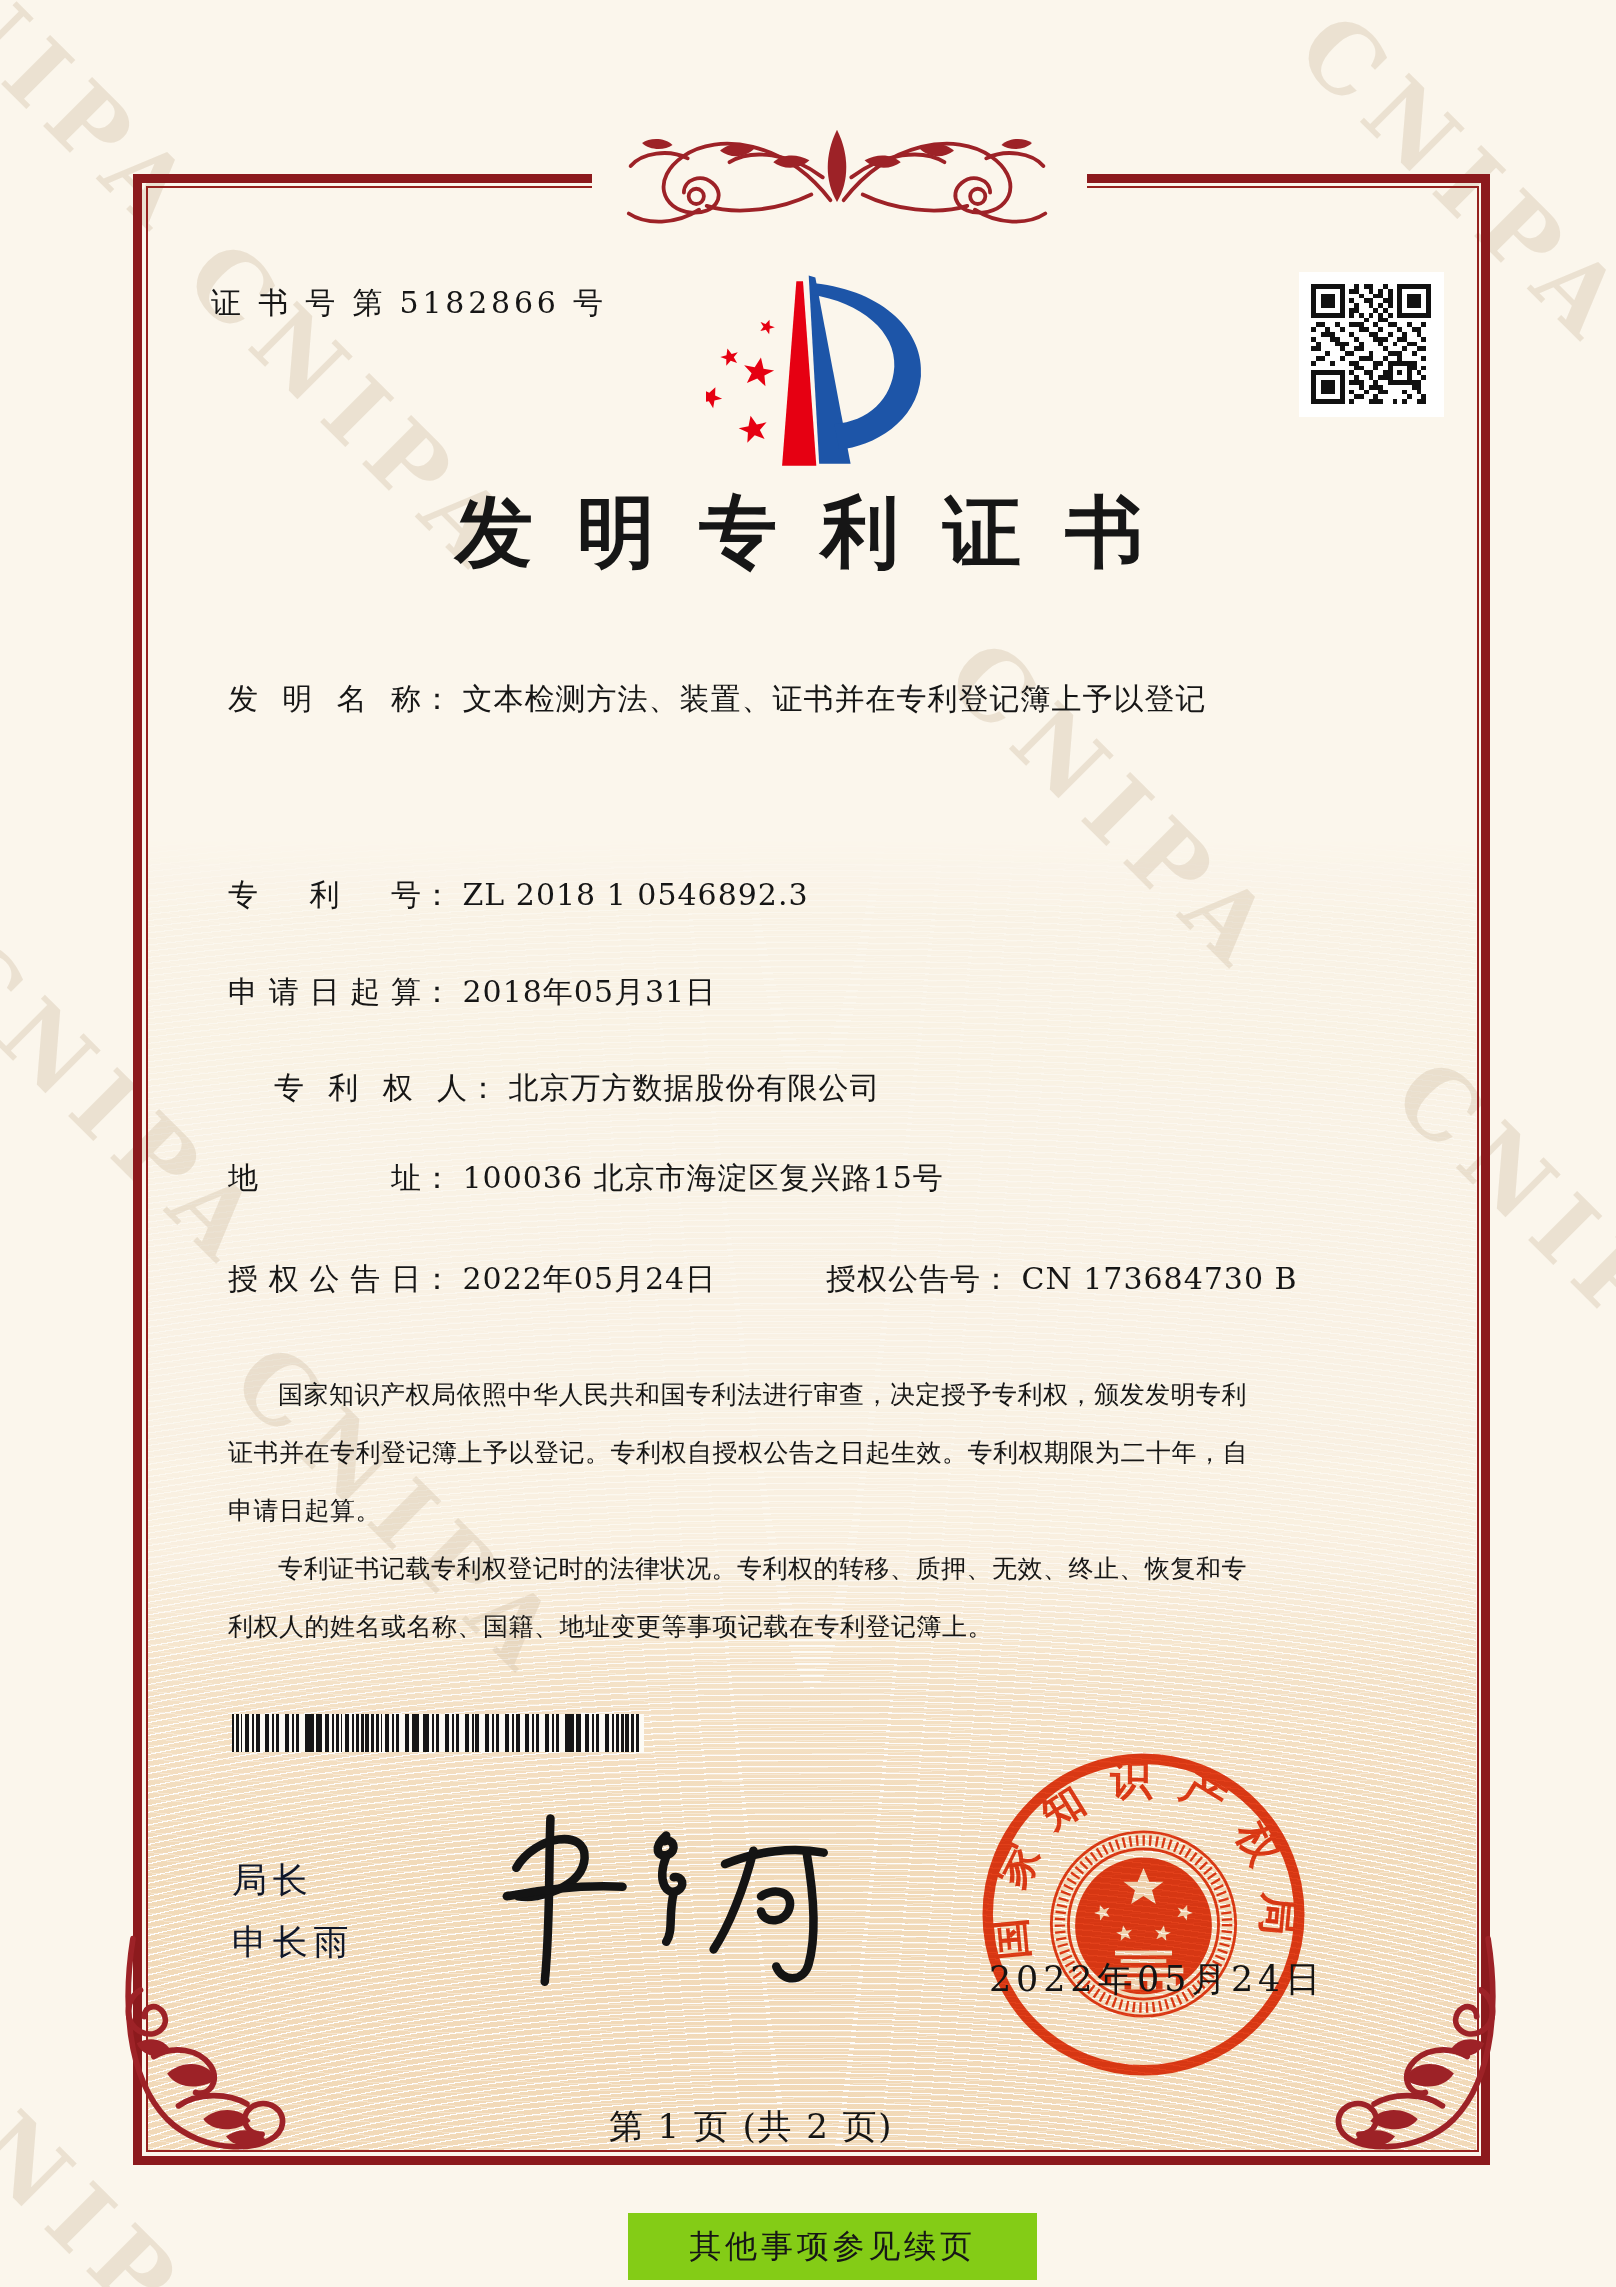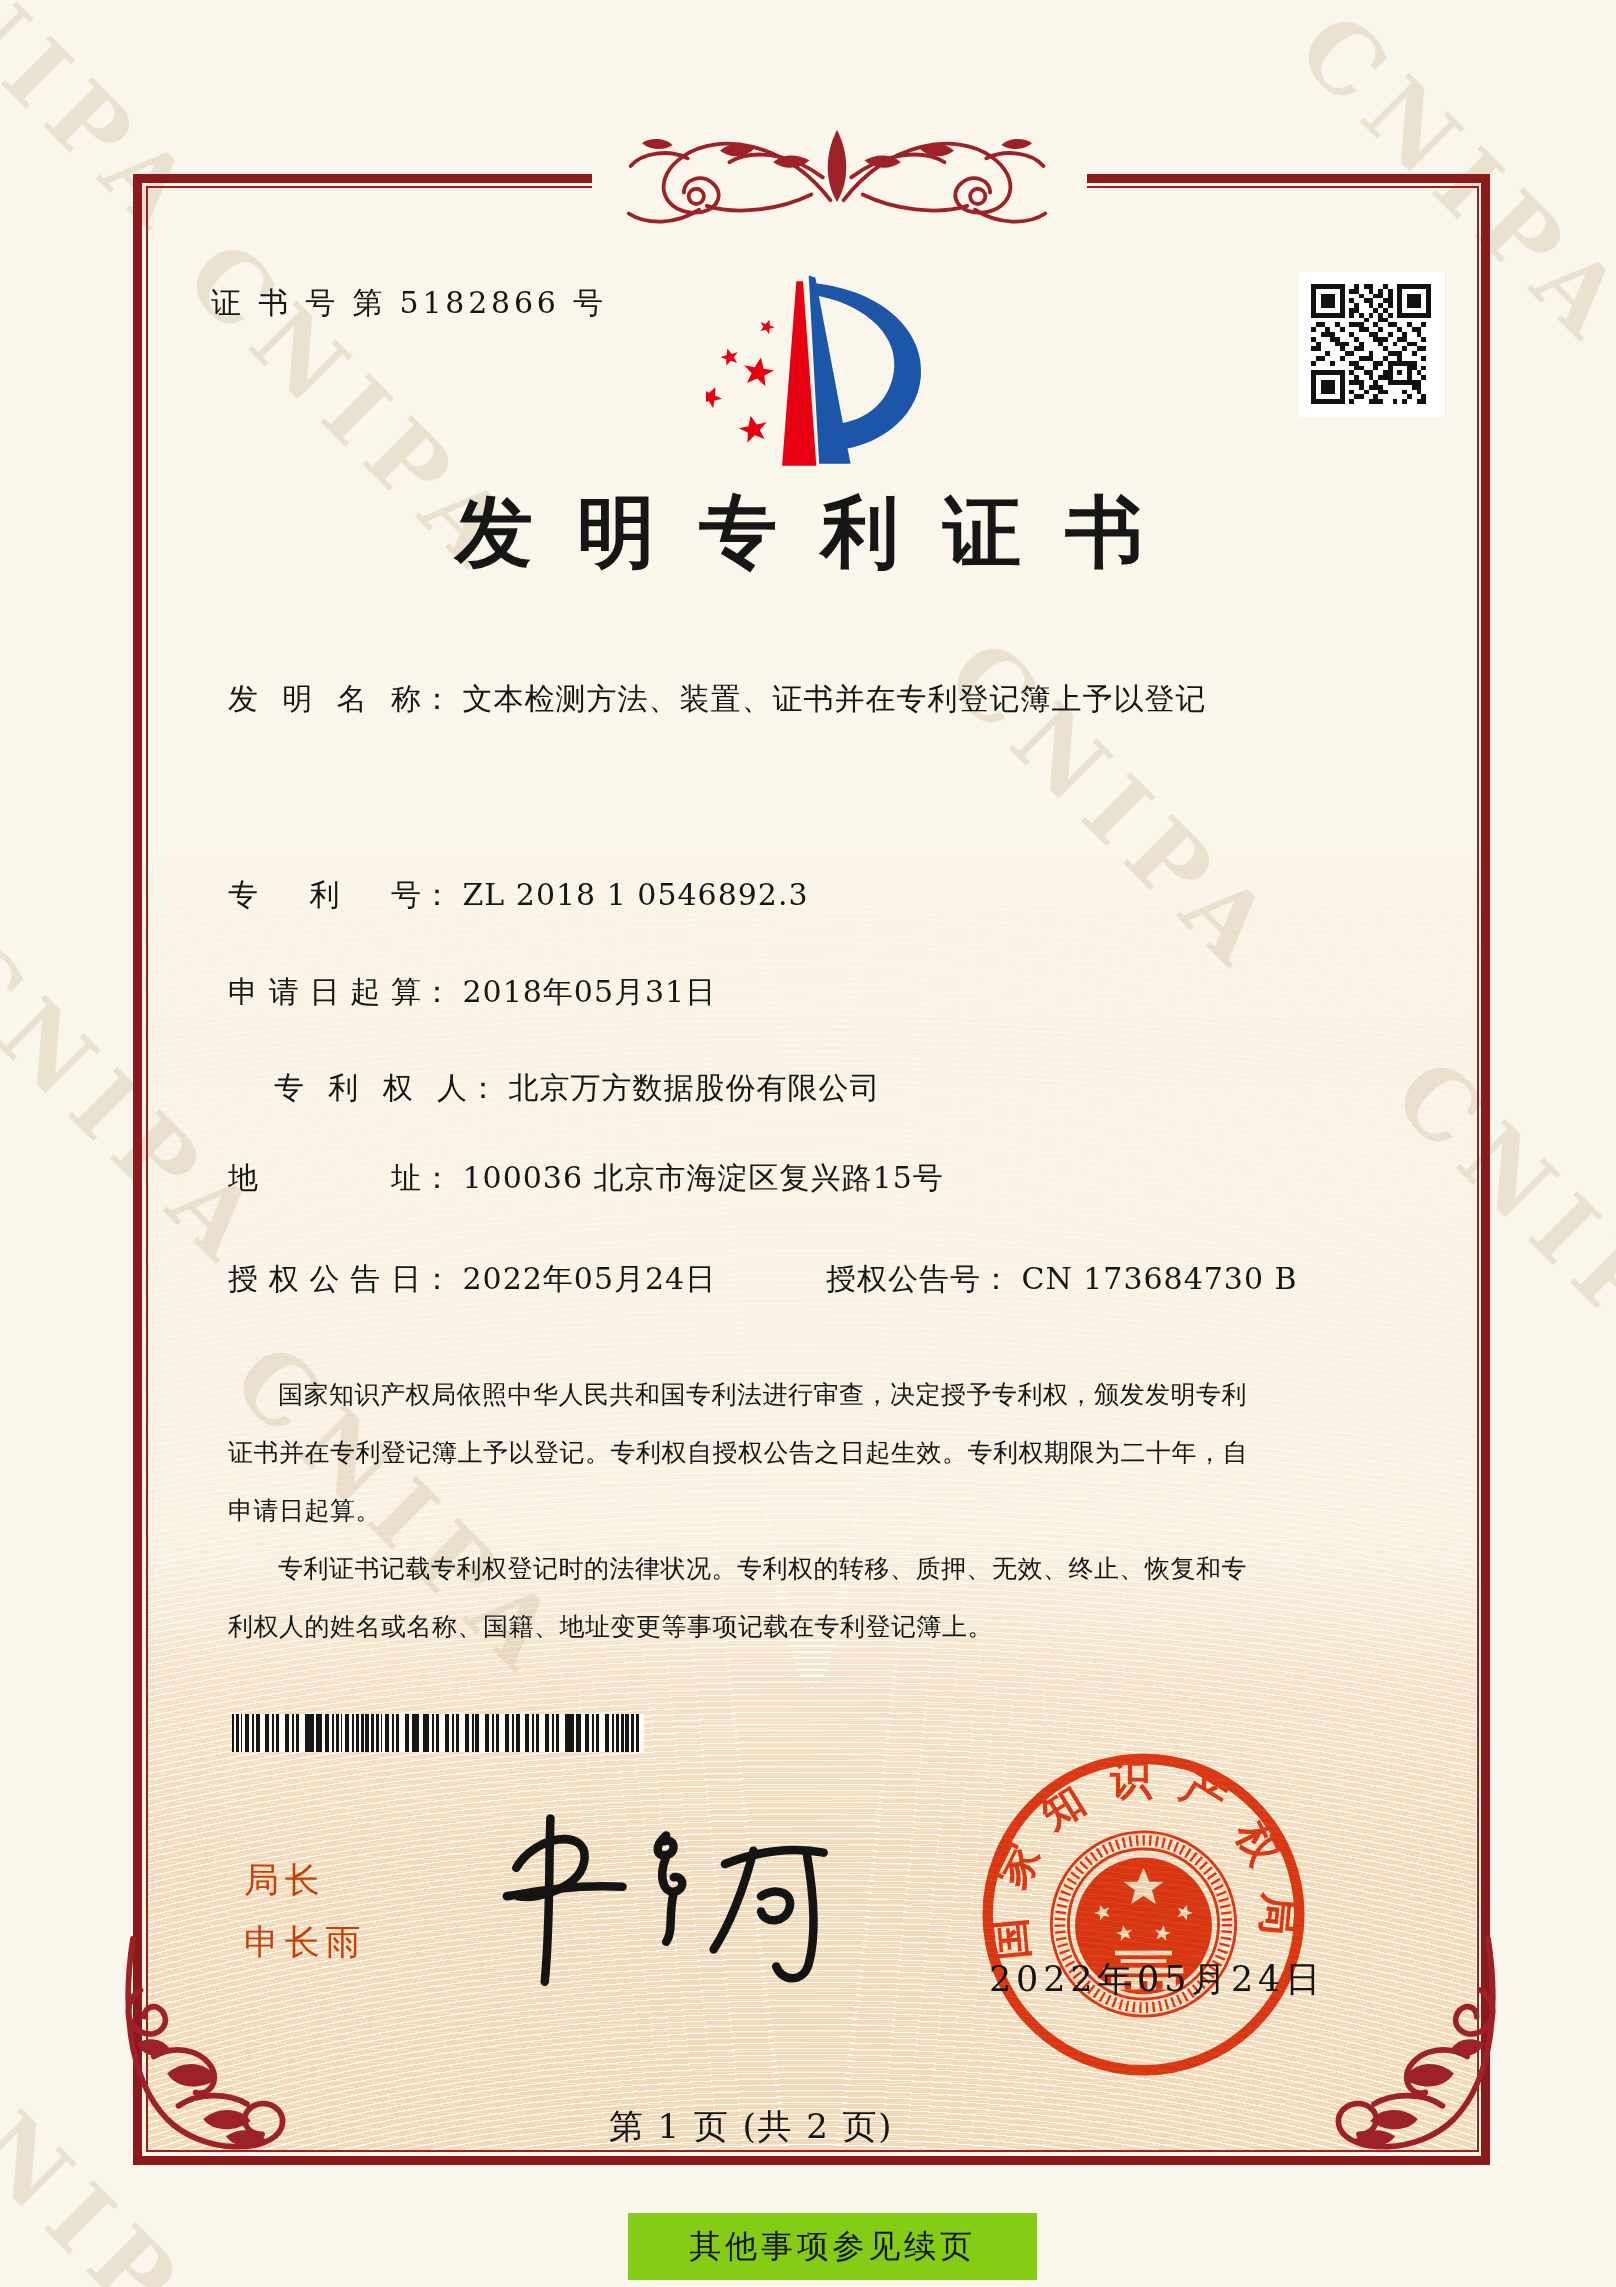--- a/index.html
+++ b/index.html
@@ -60,22 +60,22 @@
          line-height:58px;letter-spacing:0.5px;}
   .legal p{margin:0;text-indent:2em;white-space:pre;}
 
   
   .barcode{position:absolute;z-index:3;left:232px;top:1714px;width:412px;height:38px;background-color:#fdfbf5;
     background-image:
       repeating-linear-gradient(90deg,#161616 0 1.9px,rgba(0,0,0,0) 1.9px 3.8px,#161616 3.8px 6.7px,rgba(0,0,0,0) 6.7px 8.6px,#161616 8.6px 9.5px,rgba(0,0,0,0) 9.5px 13.3px,#161616 13.3px 17px,rgba(0,0,0,0) 17px 20px),
       repeating-linear-gradient(90deg,rgba(0,0,0,0) 0 25px,#161616 25px 27.6px,rgba(0,0,0,0) 27.6px 35px,#161616 35px 37px,rgba(0,0,0,0) 37px 52px);}
 
   
-  .officer{position:absolute;z-index:5;left:244px;font-size:35px;letter-spacing:5.7px;
-           font-family:Liberation Sans, sans-serif;color:#c2410c;}
+  .officer{position:absolute;z-index:5;left:232px;font-size:35px;letter-spacing:5.7px;
+           font-family:Liberation Sans, sans-serif;color:#0f172a;}
   .officer-title{top:1857px;} .officer-name{top:1919px;}
   .signature{position:absolute;z-index:5;left:480px;top:1809px;}
   .seal{position:absolute;z-index:5;left:982px;top:1753px;opacity:.97;mix-blend-mode:multiply;}
   .seal-date{position:absolute;z-index:7;left:989px;top:1956px;width:314px;text-align:center;
              font-size:35px;letter-spacing:4.8px;color:#141414;white-space:nowrap;}
 
   
   .page-info{position:absolute;z-index:3;left:609px;top:2104px;width:342px;
              font-size:34px;letter-spacing:1.9px;}
   .cont-note-box{position:absolute;z-index:3;left:628px;top:2213px;width:409px;height:67px;background:#84cc16;

